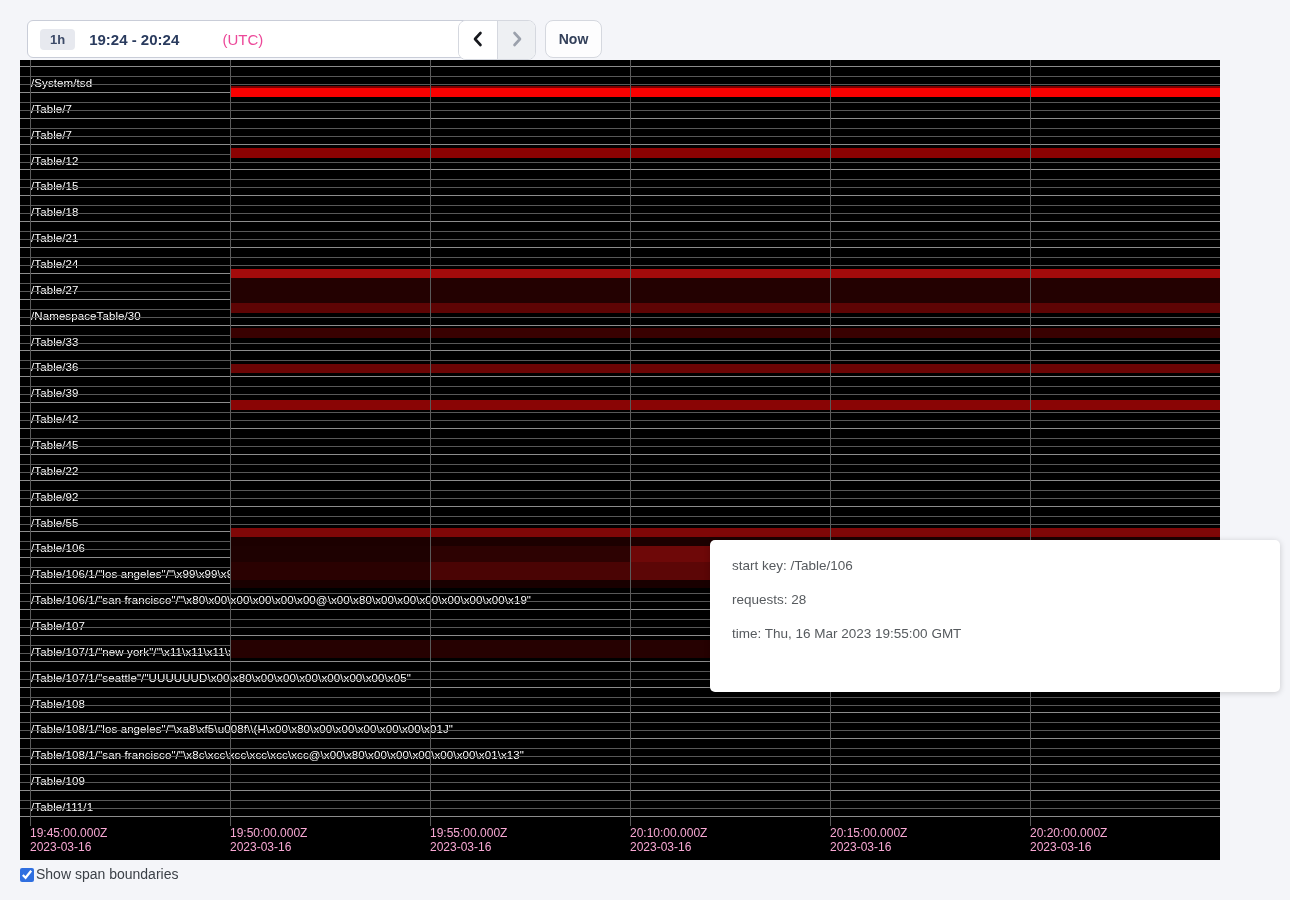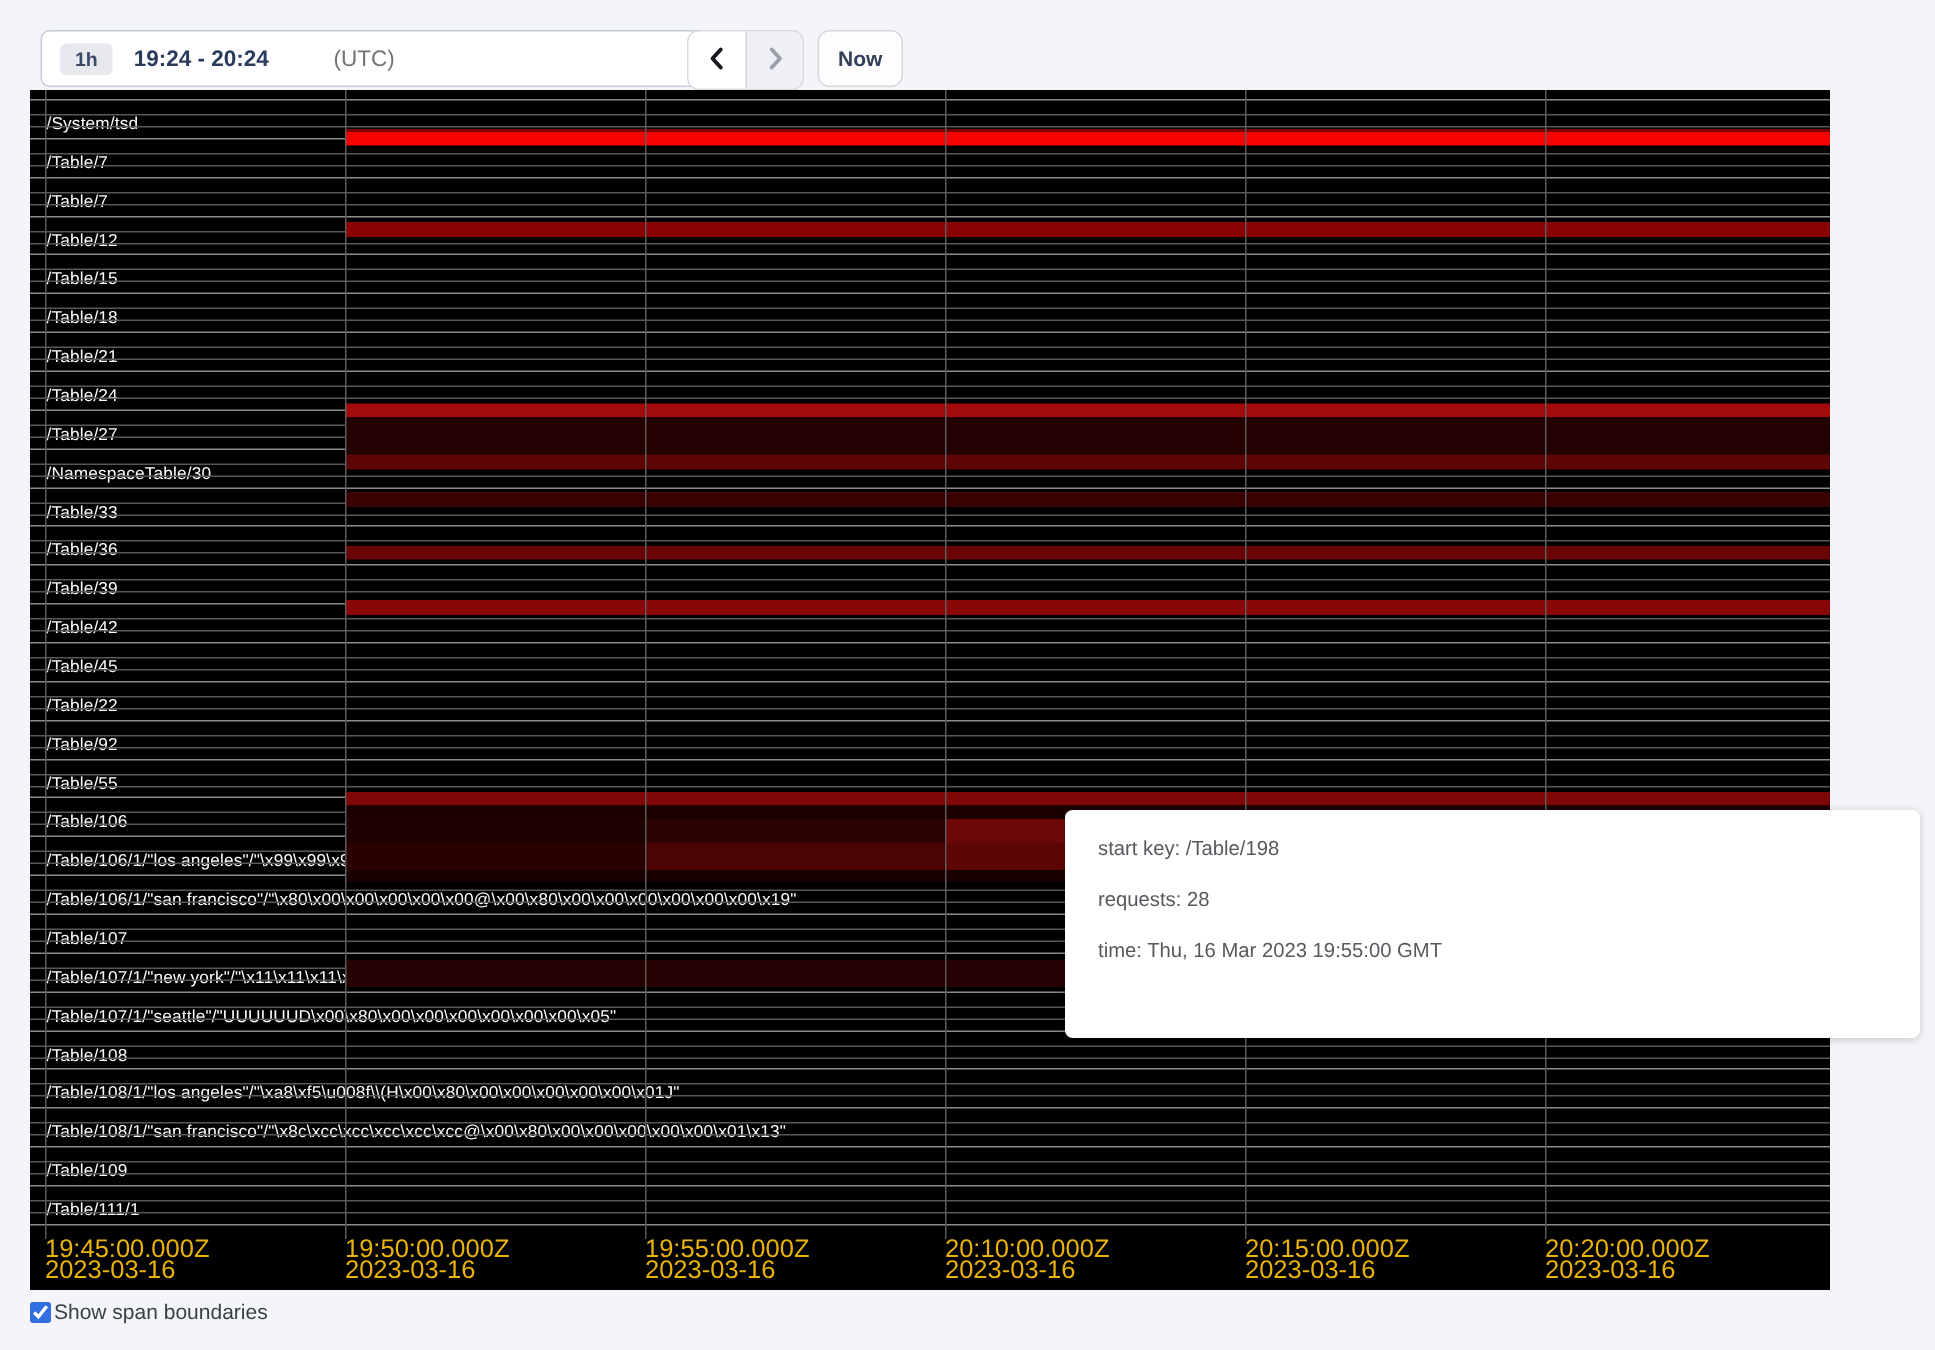--- a/index.html
+++ b/index.html
@@ -14,21 +14,21 @@
   .time-select{
     position:absolute;left:27px;top:20px;width:471px;height:38px;
     background:#ffffff;border:1px solid #c9cdd8;border-radius:6px;
     display:flex;align-items:center;padding:0 12px;box-sizing:border-box;cursor:pointer;
   }
   .range-chip{
     background:#e7e9ef;border-radius:4px;padding:3px 10px;
     font-size:13px;font-weight:bold;color:#3c4a68;
   }
   .range-text{margin-left:14px;font-size:15px;font-weight:bold;color:#2a3b5e;white-space:nowrap;}
-  .range-suffix{font-weight:normal;color:#737373;padding-left:39px;}
+  .range-suffix{font-weight:normal;color:#ec4899;padding-left:39px;}
   .select-caret{margin-left:auto;display:flex;align-items:center;}
 
   .nav-group{
     position:absolute;left:458px;top:20px;height:38px;display:flex;
     border:1px solid #d5d8df;border-radius:8px;overflow:hidden;background:#fff;
   }
   .nav-btn{
     width:38px;height:100%;display:flex;align-items:center;justify-content:center;
     border:none;background:#ffffff;cursor:pointer;padding:0;
   }
@@ -49,21 +49,21 @@
   }
   .row-label{
     position:absolute;left:11px;color:#ffffff;font-size:11.5px;line-height:12px;
     white-space:nowrap;letter-spacing:0.1px;
   }
   .hline{position:absolute;left:0;width:1200px;height:1px;}
   .hline.major{background:#8c8c8c;}
   .hline.minor{background:#585858;}
   .vline{position:absolute;top:0;width:1px;background:#5a5a5a;}
   .band{position:absolute;}
-  .axis-label{position:absolute;color:#eab308;font-size:17px;line-height:14px;white-space:nowrap;}
+  .axis-label{position:absolute;color:#f9a8d4;font-size:12px;line-height:14px;white-space:nowrap;}
 
   
   .kv-tooltip{
     position:absolute;left:710px;top:540px;width:570px;height:152px;box-sizing:border-box;
     background:#ffffff;border-radius:5px;box-shadow:0 1px 6px rgba(0,0,0,0.18);
     padding:9px 22px;z-index:20;
   }
   .kv-tooltip p{margin:0;font-size:13.5px;line-height:34px;color:#565a5e;white-space:nowrap;}
 
   
@@ -278,21 +278,21 @@
           <div>2023-03-16</div>
         </div>
         <div class="axis-label" style="left: 1010px; top: 766px;">
           <div>20:20:00.000Z</div>
           <div>2023-03-16</div>
         </div>
       </div>
   </div>
 
   <div class="kv-tooltip" id="tooltip">
-      <p>start key: /Table/198</p>
+      <p>start key: /Table/106</p>
       <p>requests: 28</p>
       <p>time: Thu, 16 Mar 2023 19:55:00 GMT</p>
     </div>
 
   <div class="footer-row">
     <input type="checkbox" id="spanbound" checked="" style="">
     <label for="spanbound">Show span boundaries</label>
   </div>
 
 </div>

